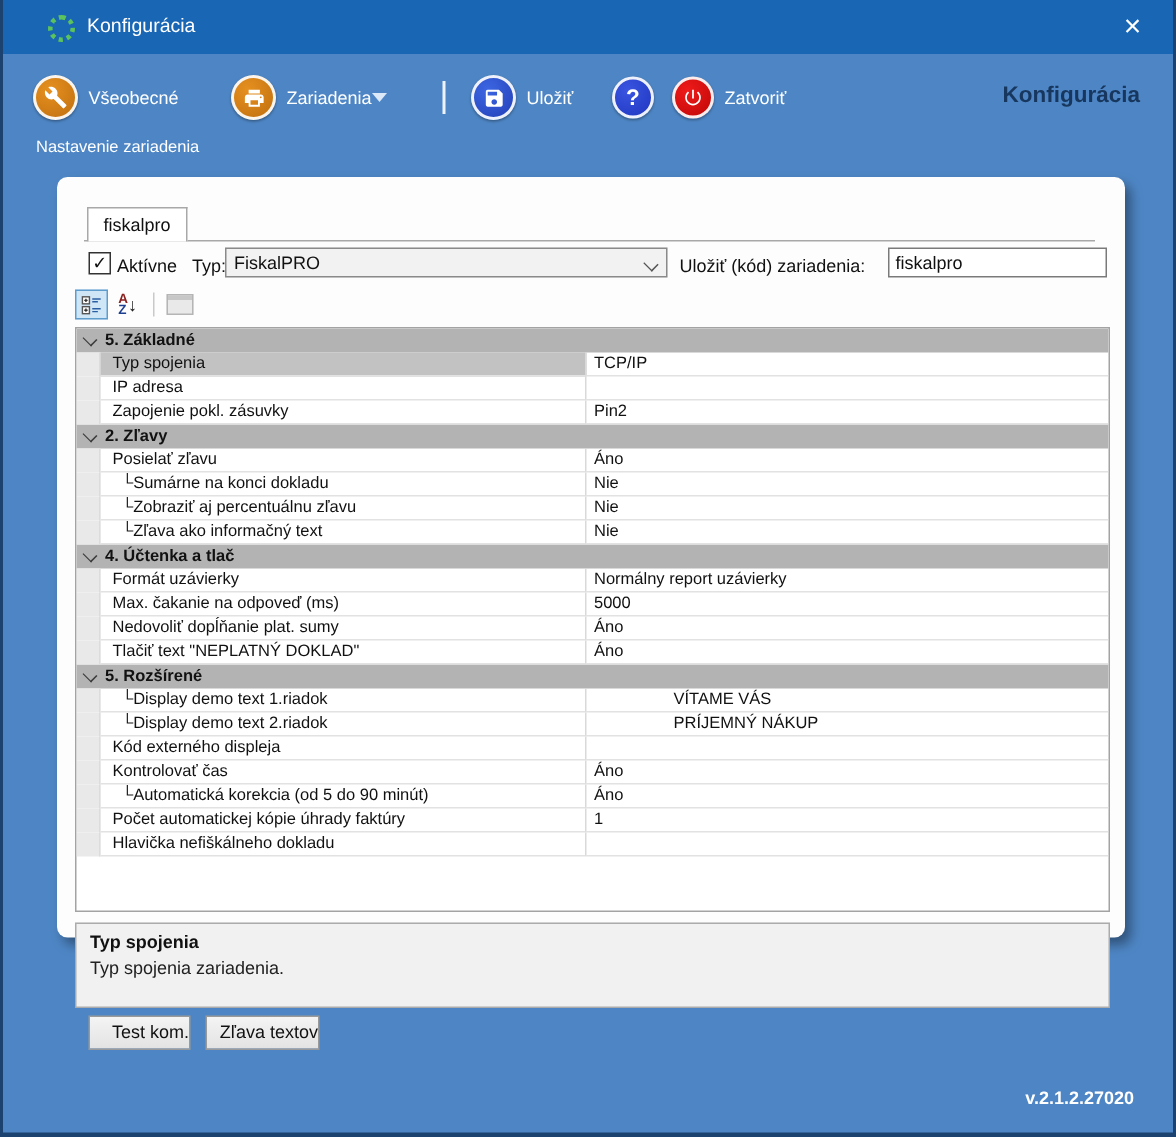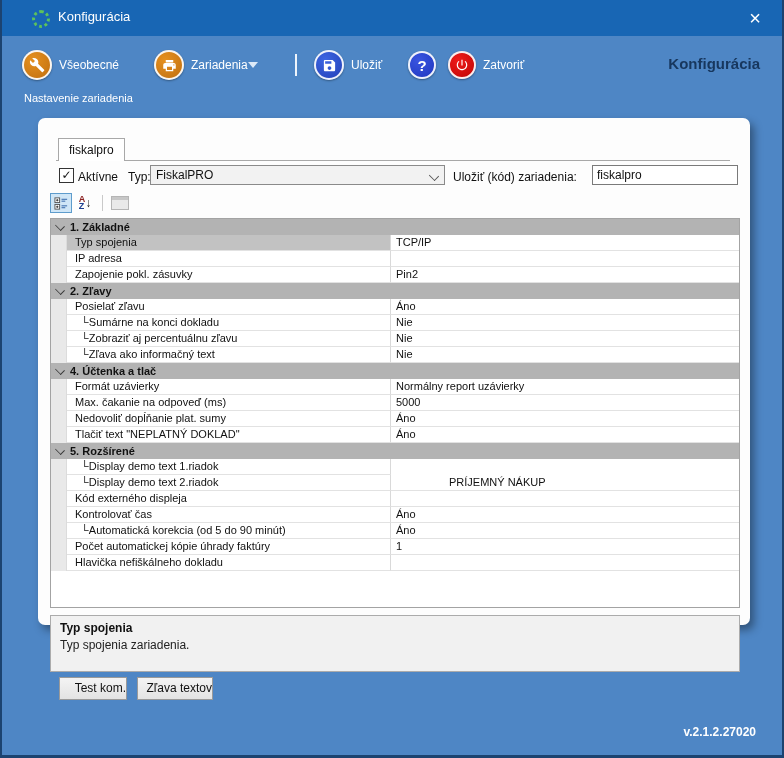--- a/index.html
+++ b/index.html
@@ -170,21 +170,21 @@
       <div class="gt-sep"></div>
       <div class="gt-btn">
         <span class="pagesicon"></span>
       </div>
     </div>
 
     <div class="grid">
       <div>
           <div class="grow cat">
             <span class="chevg"></span>
-            <span class="cname">1. Základné</span>
+            <span class="cname">5. Základné</span>
           </div>
           <div class="grow prop sel">
             <span class="gutter"></span>
             <span class="pname">Typ spojenia</span>
             <span class="pval">TCP/IP</span>
           </div>
           <div class="grow prop">
             <span class="gutter"></span>
             <span class="pname">IP adresa</span>
             <span class="pval"></span>
@@ -242,20 +242,21 @@
             <span class="pname">Tlačiť text "NEPLATNÝ DOKLAD"</span>
             <span class="pval">Áno</span>
           </div>
           <div class="grow cat">
             <span class="chevg"></span>
             <span class="cname">5. Rozšírené</span>
           </div>
           <div class="grow prop">
             <span class="gutter"></span>
             <span class="pname sub">└Display demo text 1.riadok</span>
+            <span class="pval indent">VÍTAME VÁS</span>
           </div>
           <div class="grow prop">
             <span class="gutter"></span>
             <span class="pname sub">└Display demo text 2.riadok</span>
             <span class="pval indent">PRÍJEMNÝ NÁKUP</span>
           </div>
           <div class="grow prop">
             <span class="gutter"></span>
             <span class="pname">Kód externého displeja</span>
             <span class="pval"></span>

